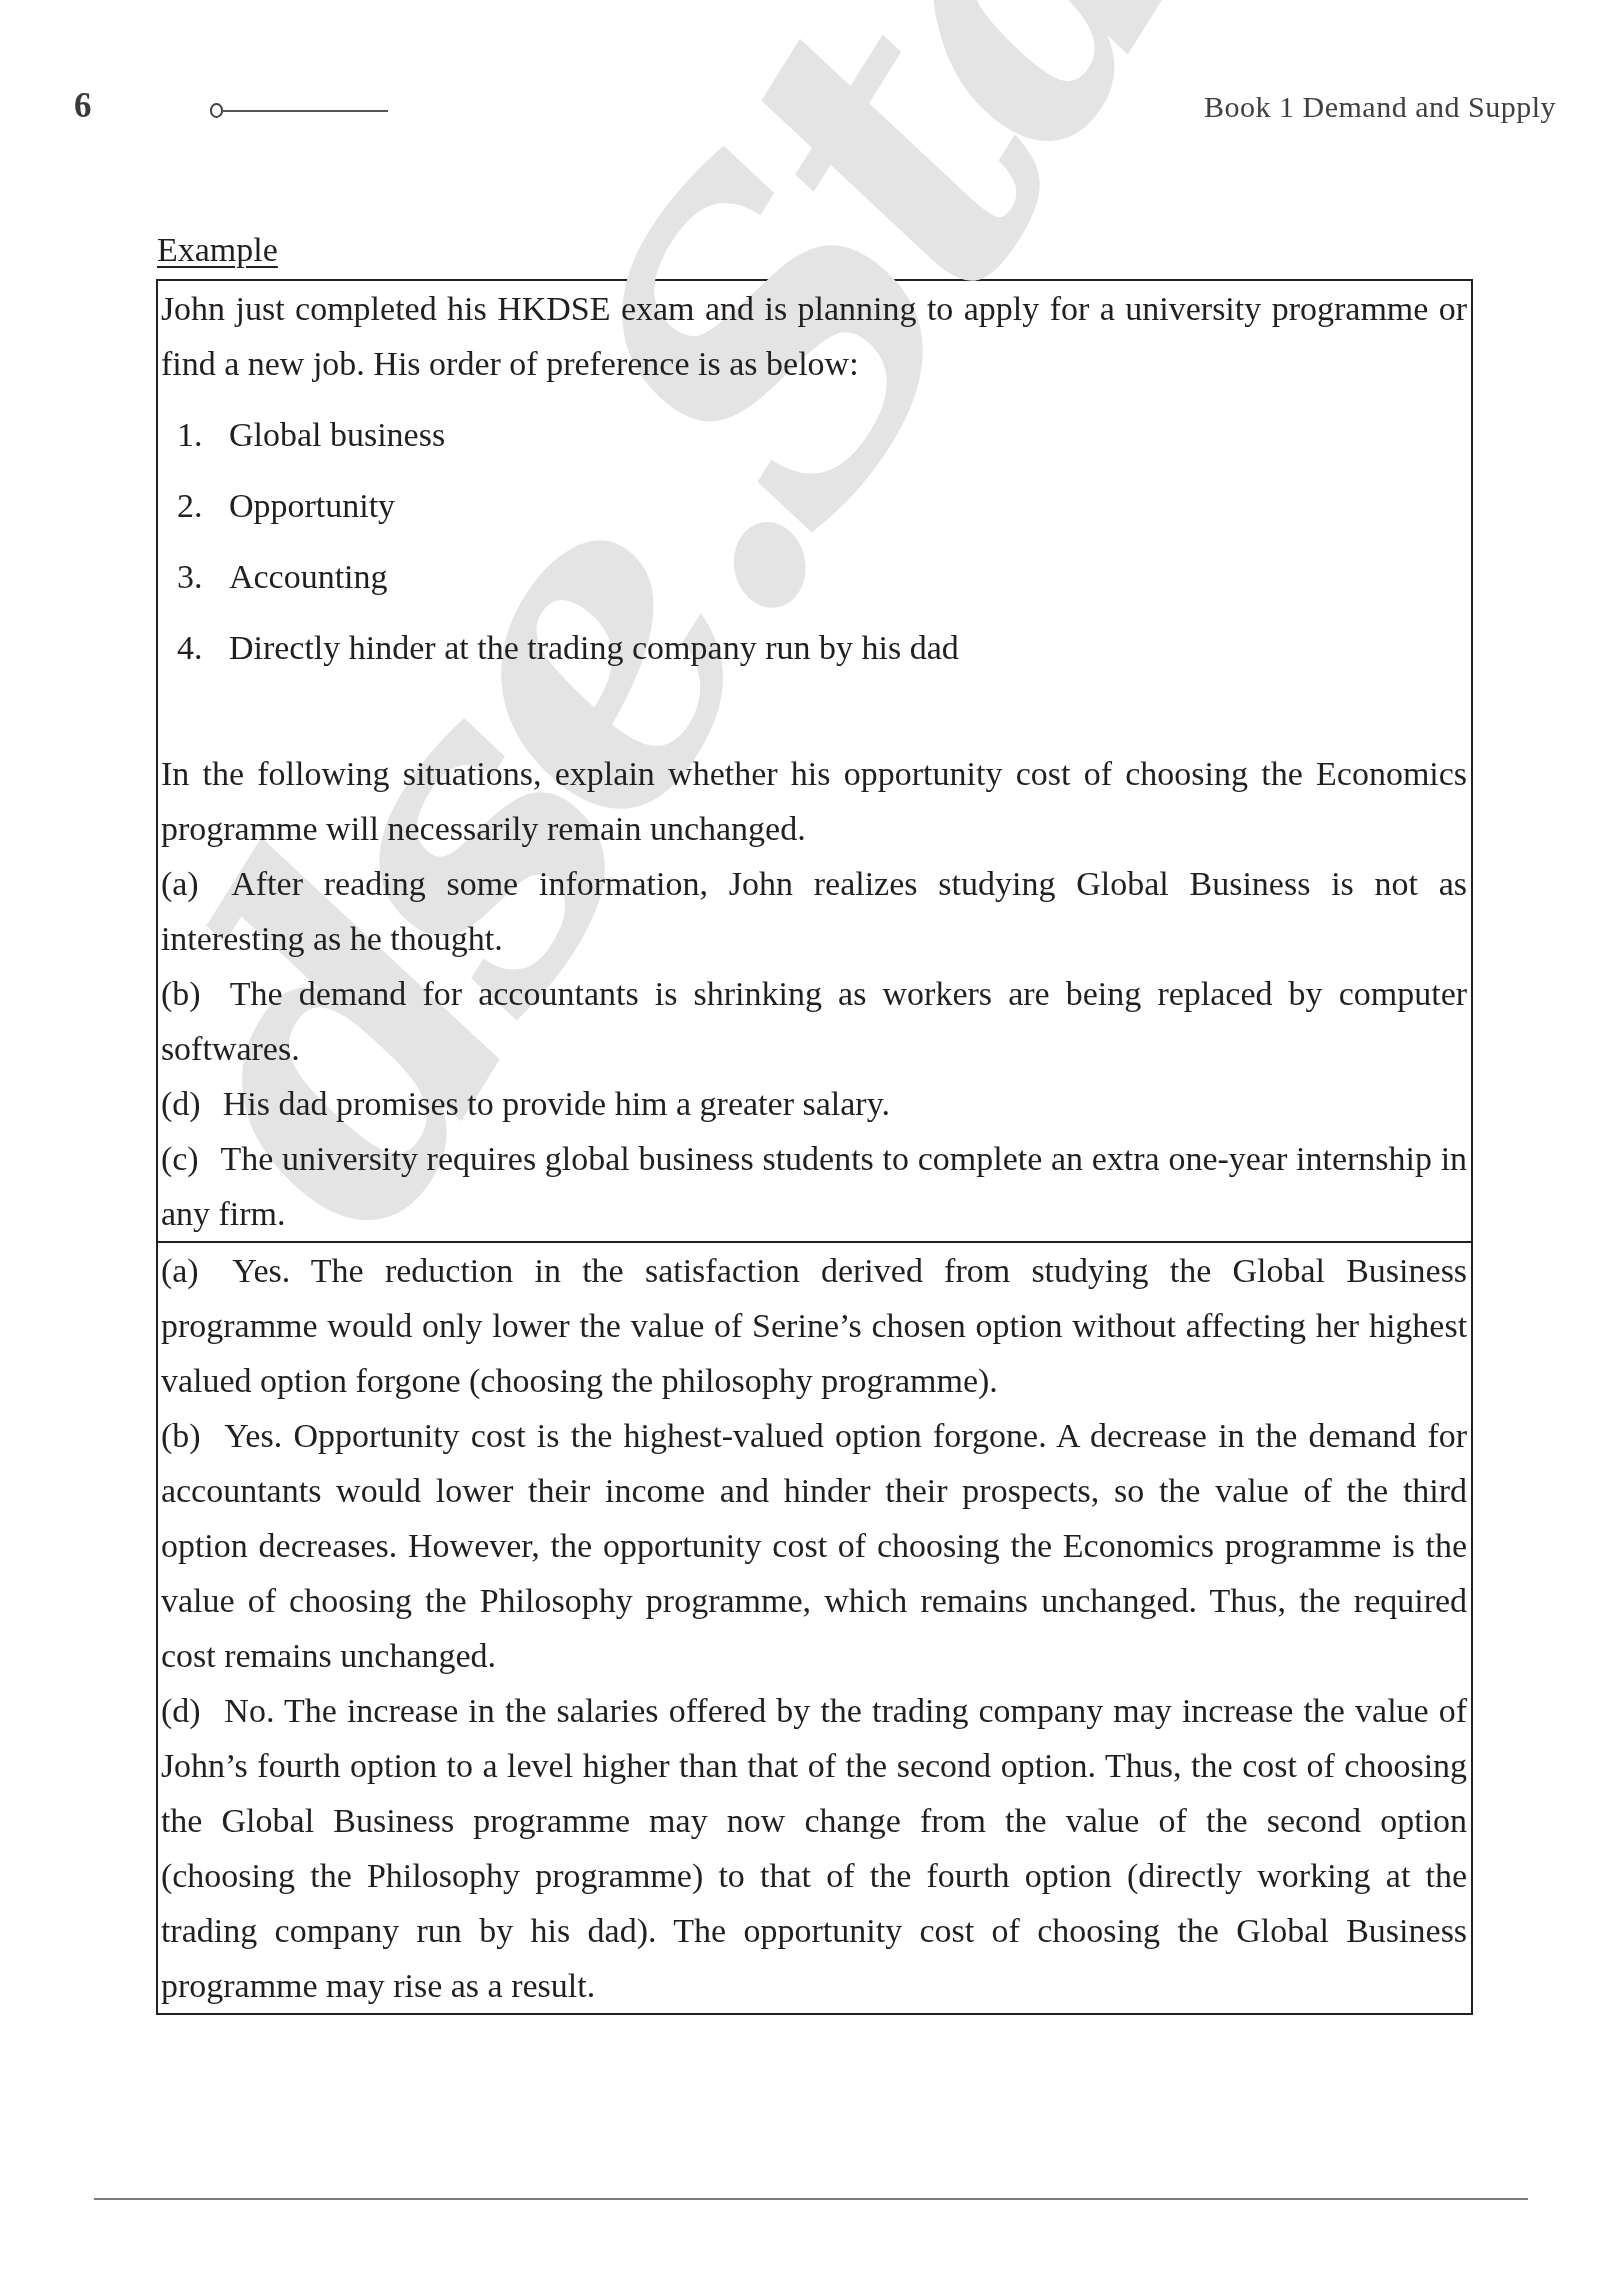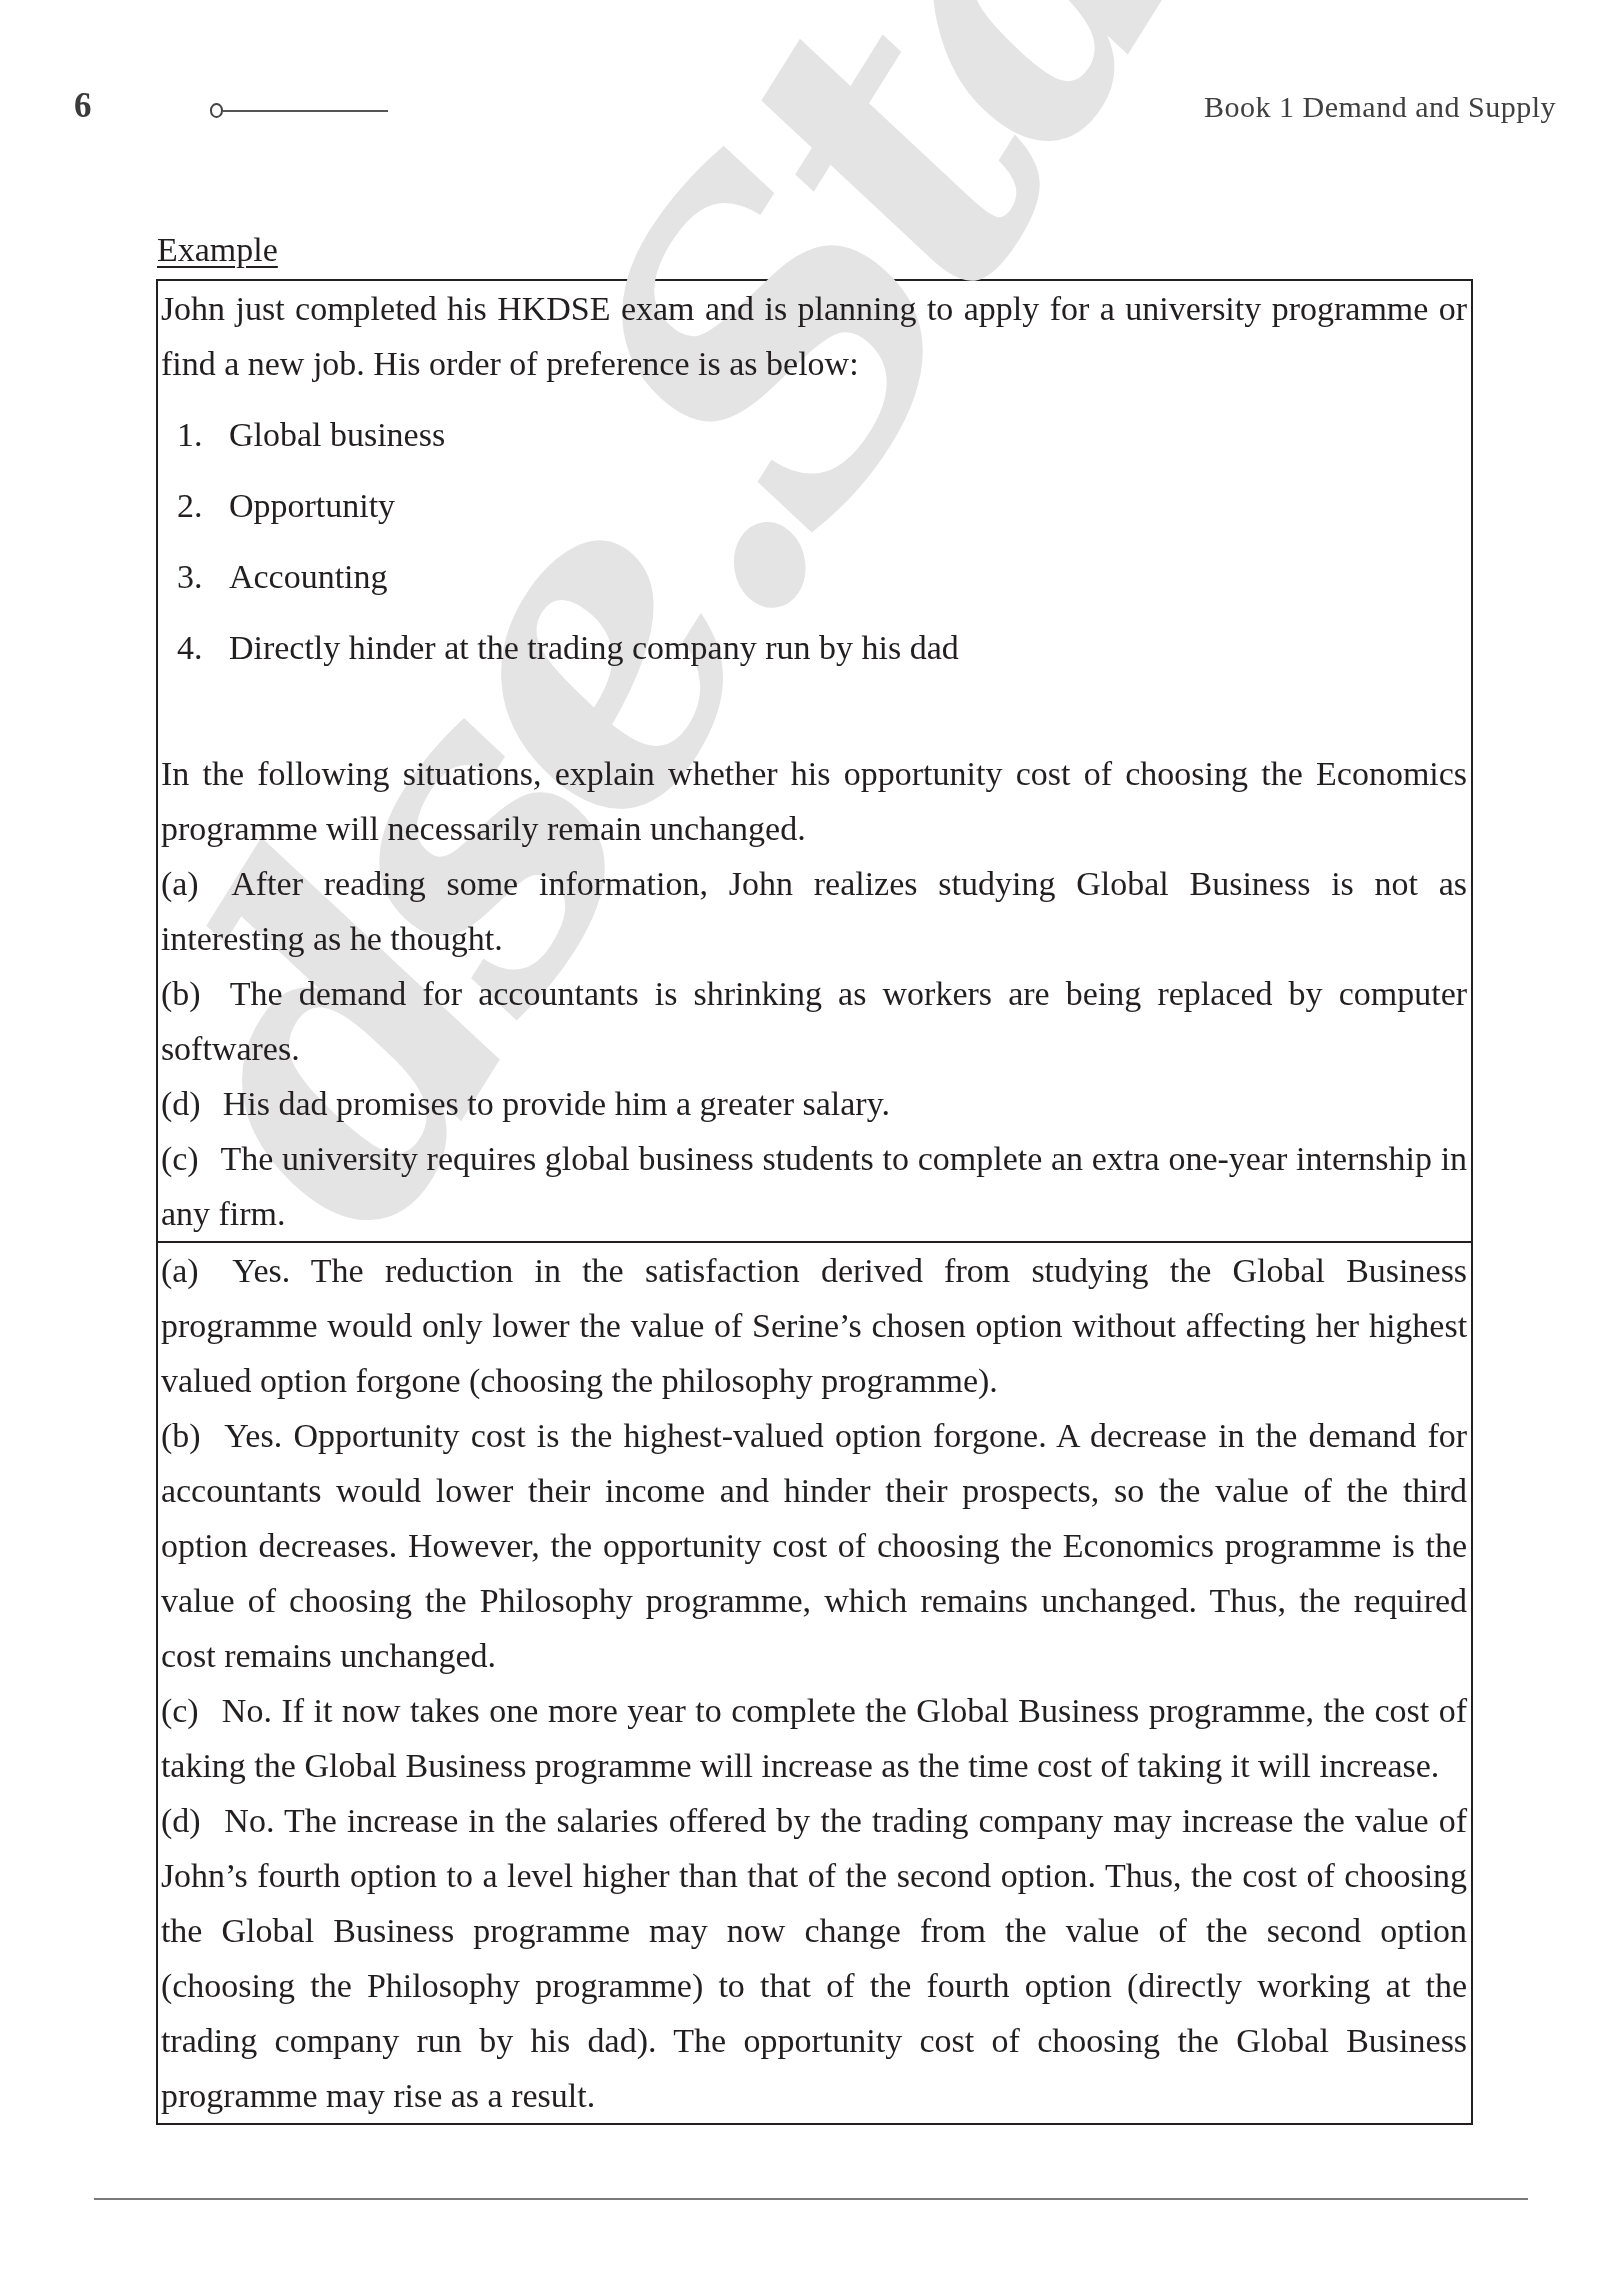--- a/index.html
+++ b/index.html
@@ -159,19 +159,18 @@
 
     <p class="para sub"><span class="tag">(a)</span> <span>After reading some information, John realizes studying Global Business is not as interesting as he thought.</span></p>
     <p class="para sub"><span class="tag">(b)</span> <span>The demand for accountants is shrinking as workers are being replaced by computer softwares.</span></p>
     <p class="para sub"><span class="tag">(d)</span> <span>His dad promises to provide him a greater salary.</span></p>
     <p class="para sub"><span class="tag">(c)</span> <span>The university requires global business students to complete an extra one-year internship in any firm.</span></p>
   </div>
 
   <div class="cell answer">
     <p class="para sub"><span class="tag">(a)</span> <span>Yes. The reduction in the satisfaction derived from studying the Global Business programme would only lower the value of Serine’s chosen option without affecting her highest valued option forgone (choosing the philosophy programme).</span></p>
     <p class="para sub"><span class="tag">(b)</span> <span>Yes. Opportunity cost is the highest-valued option forgone. A decrease in the demand for accountants would lower their income and hinder their prospects, so the value of the third option decreases. However, the opportunity cost of choosing the Economics programme is the value of choosing the Philosophy programme, which remains unchanged. Thus, the required cost remains unchanged.</span></p>
-    <p class="para sub"><span class="tag">(c)</span> <span>No. If it now takes one more year to complete the Global Business programme, the cost of taking the Global Business programme will increase as the time cost of taking it will increase.</span></p>
     <p class="para sub"><span class="tag">(d)</span> <span>No. The increase in the salaries offered by the trading company may increase the value of John’s fourth option to a level higher than that of the second option. Thus, the cost of choosing the Global Business programme may now change from the value of the second option (choosing the Philosophy programme) to that of the fourth option (directly working at the trading company run by his dad). The opportunity cost of choosing the Global Business programme may rise as a result.</span></p>
   </div>
 </div>
 
 <div class="footer-rule"></div>
 
 
 </body></html>

